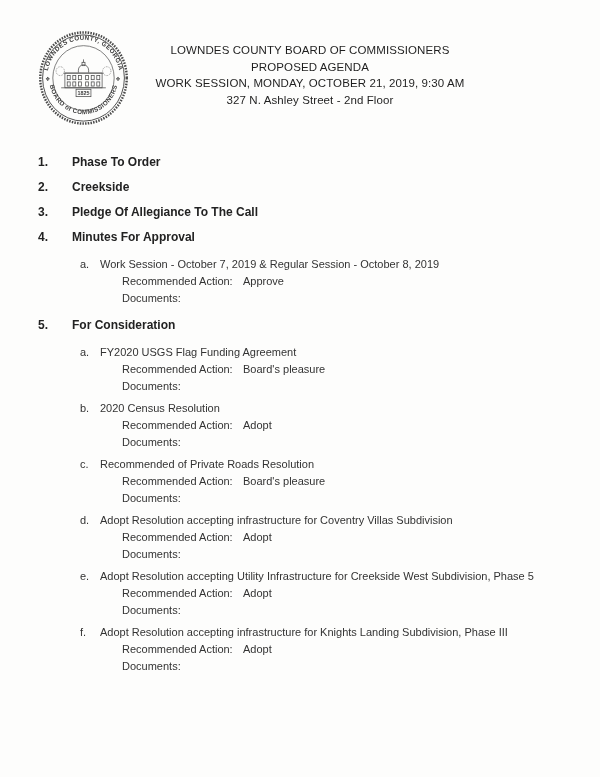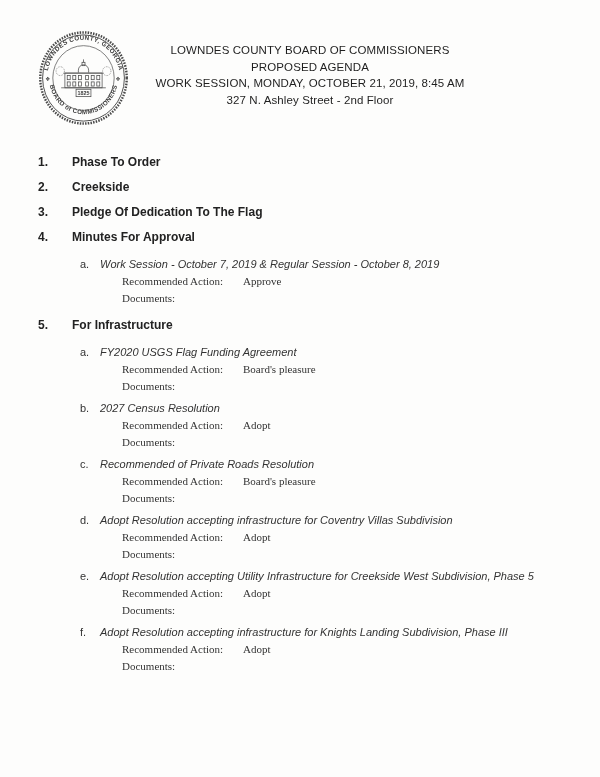--- a/index.html
+++ b/index.html
@@ -46,27 +46,26 @@
   .num { flex: none; width: 34px; }
   .sub-item { margin-top: 12px; margin-left: 42px; }
   .sub-item ~ .sub-item { margin-top: 5px; }
   .sub-head {
     display: flex;
     font-size: 11px;
     line-height: 17px;
     color: #333;
   }
   .letter { flex: none; width: 20px; }
-  .sub-title { flex: 1; font-style: italic; }
+  .sub-title { flex: 1; }
   .sub-line {
     margin-left: 42px;
     font-size: 11px;
     line-height: 17px;
     color: #333;
-    font-family: Liberation Serif, serif;
   }
   .ra-label { display: inline-block; min-width: 121px; }
   svg text { font-family: "Liberation Sans", sans-serif; }
 </style>
 </head>
 <body>
 
 <div class="page">
 
   <div class="header-row">
@@ -124,21 +123,21 @@
           <rect x="42" y="61.5" width="16" height="7.5"></rect>
         </g>
         <text x="50" y="67.5" font-size="5.8" font-weight="bold" fill="#3c3c3c" text-anchor="middle">1825</text>
       </svg>
     </div>
 
     <div class="header-text">
 
     <div class="hline">LOWNDES COUNTY BOARD OF COMMISSIONERS</div>
         <div class="hline">PROPOSED AGENDA</div>
-        <div class="hline">WORK SESSION, MONDAY, OCTOBER 21, 2019, 8:45 AM</div>
+        <div class="hline">WORK SESSION, MONDAY, OCTOBER 21, 2019, 9:30 AM</div>
         <div class="hline">327 N. Ashley Street - 2nd Floor</div>
       </div>
 
   </div>
 
   <div class="agenda">
 
   <div class="main-item">
         <div class="main-title">
           <span class="num">1.</span>
@@ -147,54 +146,54 @@
       </div>
       <div class="main-item">
         <div class="main-title">
           <span class="num">2.</span>
           <span class="title">Creekside</span>
         </div>
       </div>
       <div class="main-item">
         <div class="main-title">
           <span class="num">3.</span>
-          <span class="title">Pledge Of Dedication To The Flag</span>
+          <span class="title">Pledge Of Allegiance To The Call</span>
         </div>
       </div>
       <div class="main-item">
         <div class="main-title">
           <span class="num">4.</span>
           <span class="title">Minutes For Approval</span>
         </div>
         <div class="sub-item">
           <div class="sub-head">
             <span class="letter">a.</span>
             <span class="sub-title">Work Session - October 7, 2019 &amp; Regular Session - October 8, 2019</span>
           </div>
           <div class="sub-line"><span class="ra-label">Recommended Action:</span><span class="ra-value">Approve</span></div>
           <div class="sub-line">Documents:</div>
         </div>
       </div>
       <div class="main-item">
         <div class="main-title">
           <span class="num">5.</span>
-          <span class="title">For Infrastructure</span>
+          <span class="title">For Consideration</span>
         </div>
         <div class="sub-item">
           <div class="sub-head">
             <span class="letter">a.</span>
             <span class="sub-title">FY2020 USGS Flag Funding Agreement</span>
           </div>
           <div class="sub-line"><span class="ra-label">Recommended Action:</span><span class="ra-value">Board's pleasure</span></div>
           <div class="sub-line">Documents:</div>
         </div>
         <div class="sub-item">
           <div class="sub-head">
             <span class="letter">b.</span>
-            <span class="sub-title">2027 Census Resolution</span>
+            <span class="sub-title">2020 Census Resolution</span>
           </div>
           <div class="sub-line"><span class="ra-label">Recommended Action:</span><span class="ra-value">Adopt</span></div>
           <div class="sub-line">Documents:</div>
         </div>
         <div class="sub-item">
           <div class="sub-head">
             <span class="letter">c.</span>
             <span class="sub-title">Recommended of Private Roads Resolution</span>
           </div>
           <div class="sub-line"><span class="ra-label">Recommended Action:</span><span class="ra-value">Board's pleasure</span></div>

